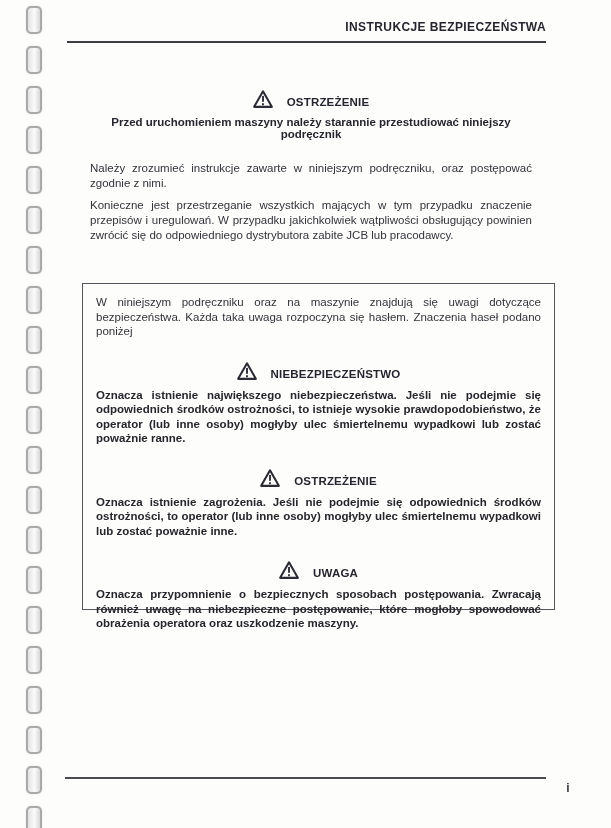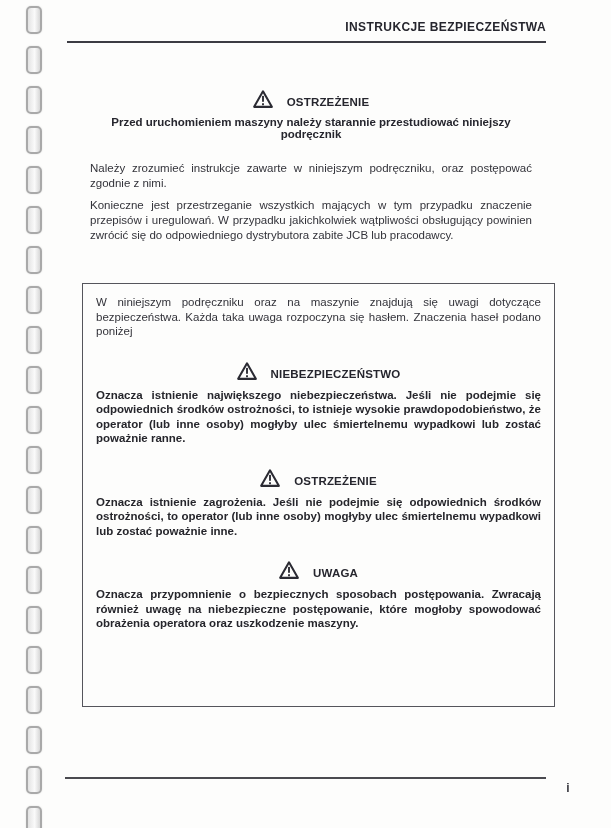--- a/index.html
+++ b/index.html
@@ -86,21 +86,21 @@
     text-align: justify;
     color: #33333a;
   }
 
   
   .notice-box {
     position: absolute;
     top: 283px;
     left: 82px;
     width: 473px;
-    height: 424px;
+    height: 327px;
     border: 1.5px solid #55555c;
     box-sizing: border-box;
     padding: 11px 13px 0 13px;
     background: #fdfdfc;
   }
   .notice-box .intro {
     margin: 0;
     font-size: 11.5px;
     line-height: 14.5px;
     text-align: justify;

